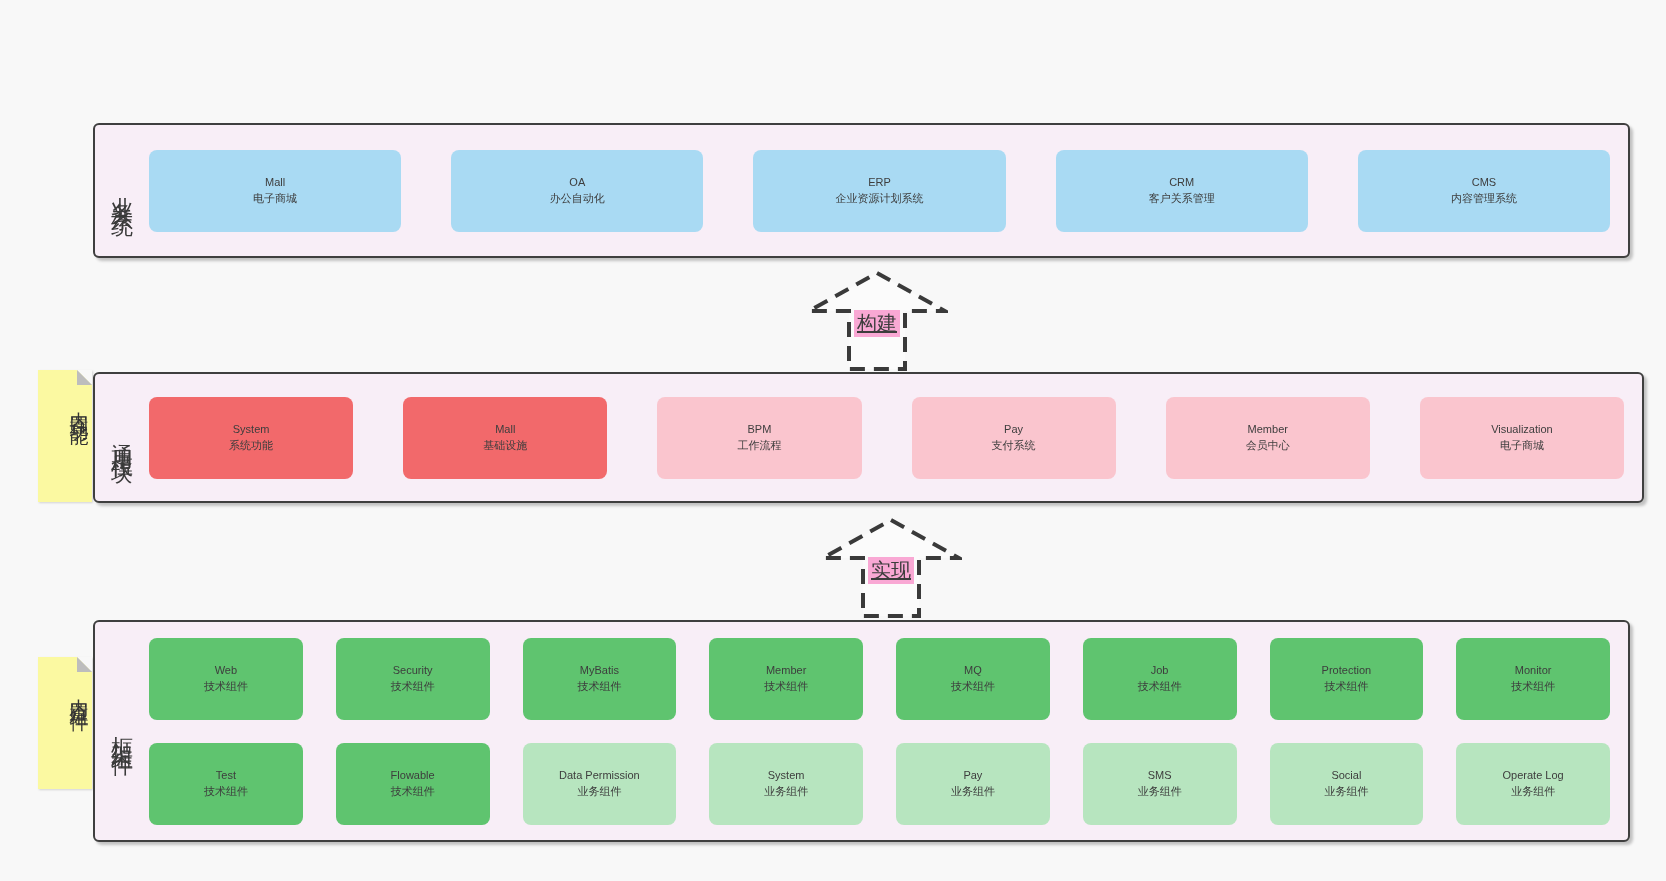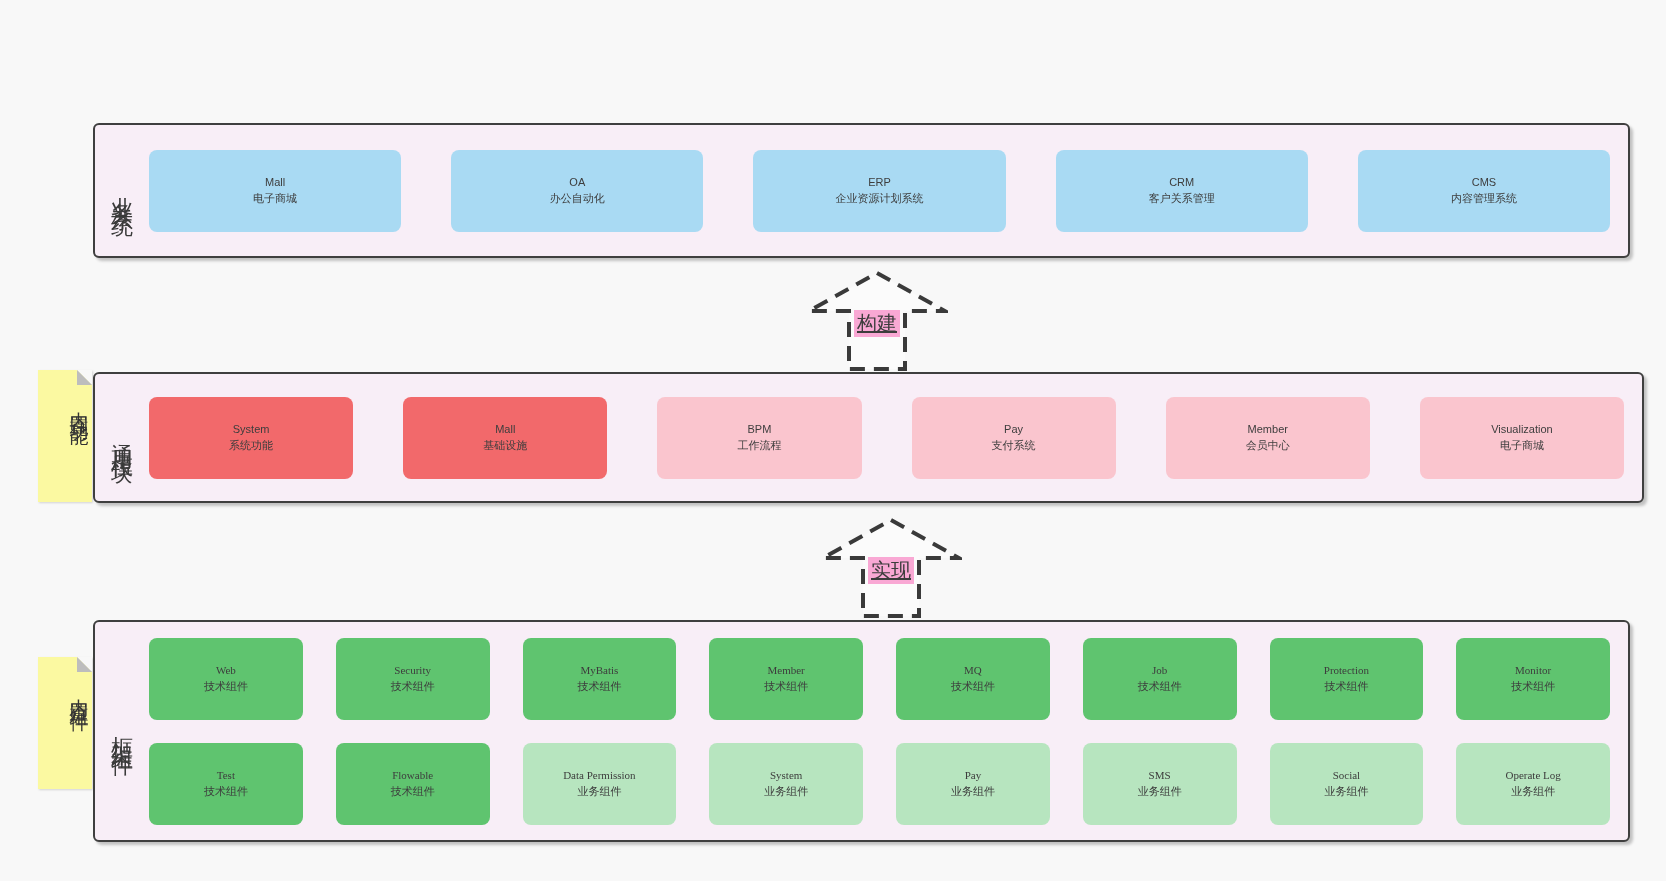--- a/index.html
+++ b/index.html
@@ -20,21 +20,21 @@
   }
   .band-1{left:93px; top:123px; width:1537px; height:135px;}
   .band-2{left:93px; top:372px; width:1551px; height:131px;}
   .band-3{left:93px; top:620px; width:1537px; height:222px;}
   .vlabel{
     flex:0 0 auto; width:30px; margin-left:12px;
     writing-mode:vertical-rl; text-orientation:upright;
     font-size:22px; letter-spacing:6px; color:#3a3a3a; text-align:center;
   }
   .boxes{flex:1; display:flex; gap:50px; padding:0 18px 0 12px;}
-  .boxes-col{flex:1; display:flex; flex-direction:column; gap:23px; padding:0 18px 0 12px;font-family:Liberation Serif, serif;}
+  .boxes-col{flex:1; display:flex; flex-direction:column; gap:23px; padding:0 18px 0 12px;}
   .row{display:flex; gap:33px;}
   .box{
     flex:1; height:82px; border-radius:8px; padding:0 12px;
     display:flex; flex-direction:column; justify-content:center; align-items:center;
     text-align:center; font-size:11px; line-height:1.42; color:var(--text);
   }
   .box-blue{background:var(--blue);}
   .box-red{background:var(--red);}
   .box-pink{background:var(--pink);}
   .box-green-dark{background:var(--green-dark);}

